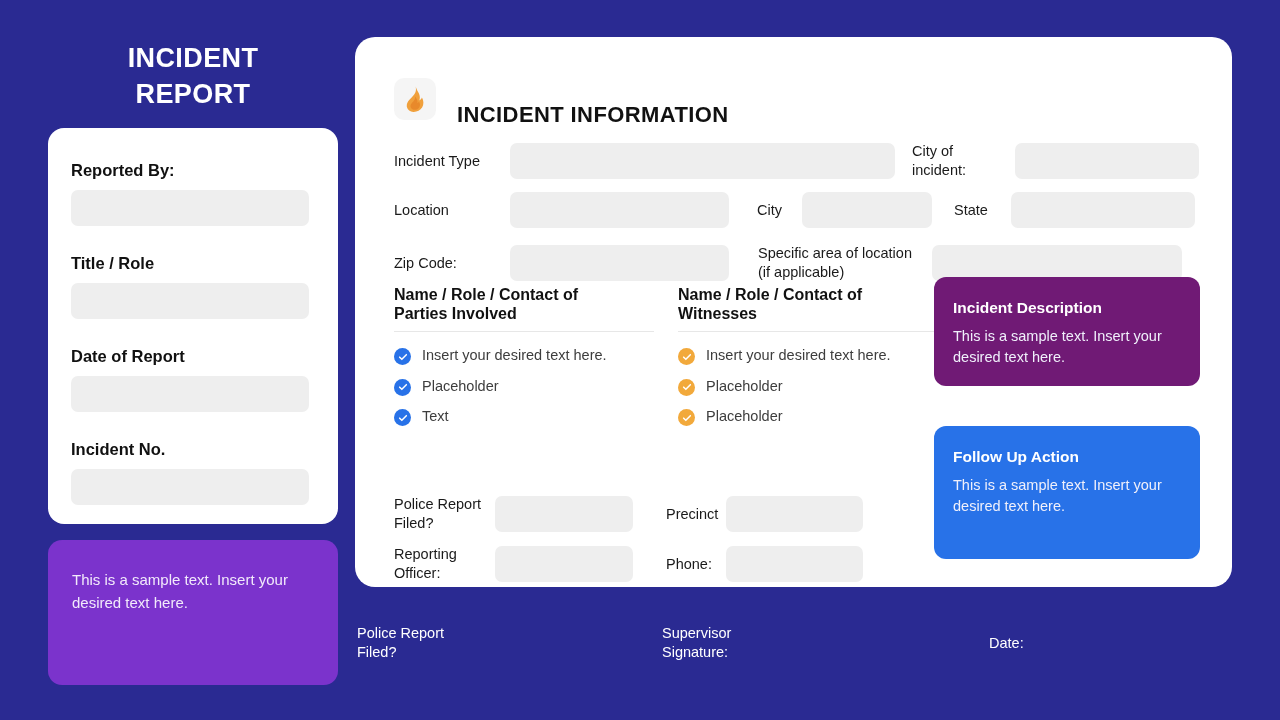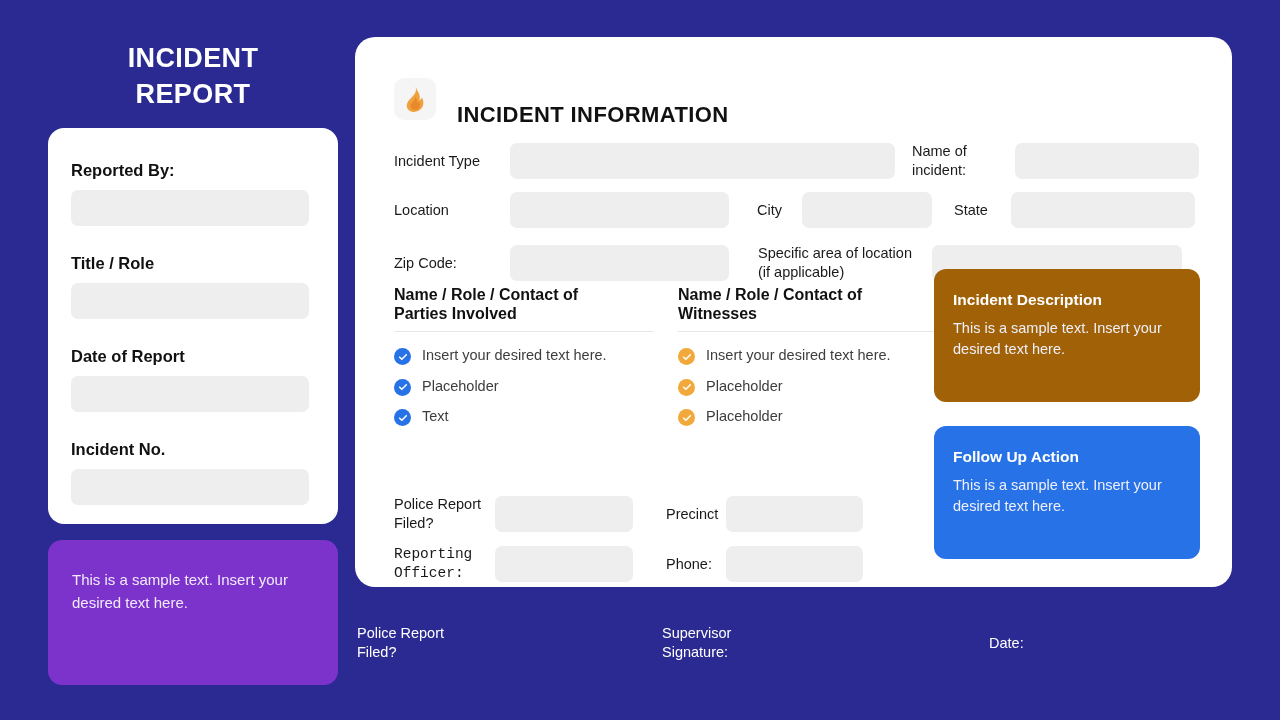--- a/index.html
+++ b/index.html
@@ -218,37 +218,37 @@
   }
 
   
   .r4 { left: 39px; top: 458px; width: 545px; }
   .r4 .l1 { width: 101px; }
   .r4 .b1 { width: 138px; }
   .r4 .l2 { width: 60px; margin-left: 33px; }
   .r4 .b2 { width: 137px; }
 
   .r5 { left: 39px; top: 508px; width: 545px; }
-  .r5 .l1 { width: 101px; font-family: Liberation Mono, monospace; }
+  .r5 .l1 { width: 101px; }
   .r5 .b1 { width: 138px; }
   .r5 .l2 { width: 60px; margin-left: 33px; }
   .r5 .b2 { width: 137px; }
 
   
   .note-card {
     position: absolute;
     width: 266px;
     border-radius: 12px;
     padding: 22px 19px;
   }
   .note-purple {
     left: 579px;
-    top: 232px;
-    height: 133px;
-    background: #a16207;
+    top: 240px;
+    height: 109px;
+    background: #701a75;
   }
   .note-blue {
     left: 579px;
     top: 389px;
     height: 133px;
     background: #2872E8;
   }
   .note-title {
     color: #FFFFFF;
     font-size: 15.5px;
@@ -313,21 +313,21 @@
         <path d="M10.9 10.6c0.5 2.1-0.3 3.5-1.6 4.8-1.1 1.1-2.3 2.2-2.7 3.7-0.5 1.9 0.5 3.7 2.3 4.4 2.3 0.9 5 0.1 6.3-2 1.2-1.9 1-4.3-0.3-6.1-0.3 0.8-0.8 1.4-1.6 1.7 0.6-2-0.1-3.7-1.2-5.2-0.4-0.5-0.8-1-1.2-1.3Z" fill="#E8892B"></path>
       </svg>
     </div>
     <div class="panel-title">INCIDENT INFORMATION</div>
   </div>
 
   <div class="frow r1">
     <div class="flabel l1">Incident Type</div>
     <div class="fbox b1"></div>
     <div class="flabel l2">
-      <div>Name of</div>
+      <div>City of</div>
       <div>incident:</div>
     </div>
     <div class="fbox b2"></div>
   </div>
 
   <div class="frow r2">
     <div class="flabel l1">Location</div>
     <div class="fbox b1"></div>
     <div class="flabel l2">City</div>
     <div class="fbox b2"></div>

